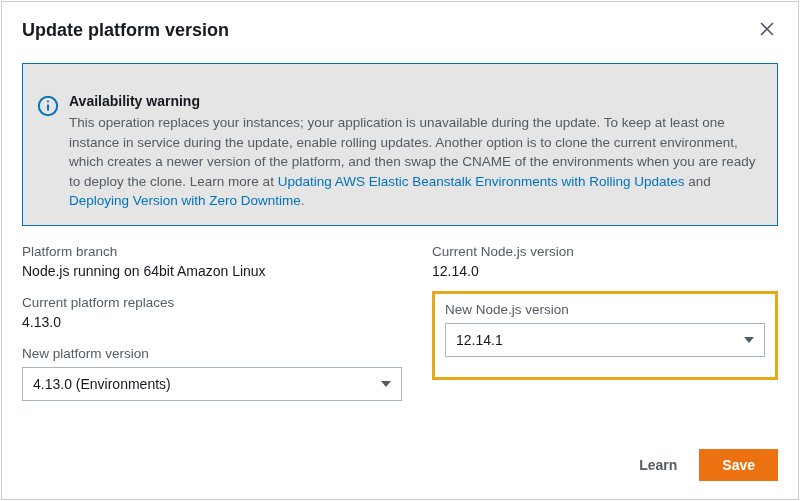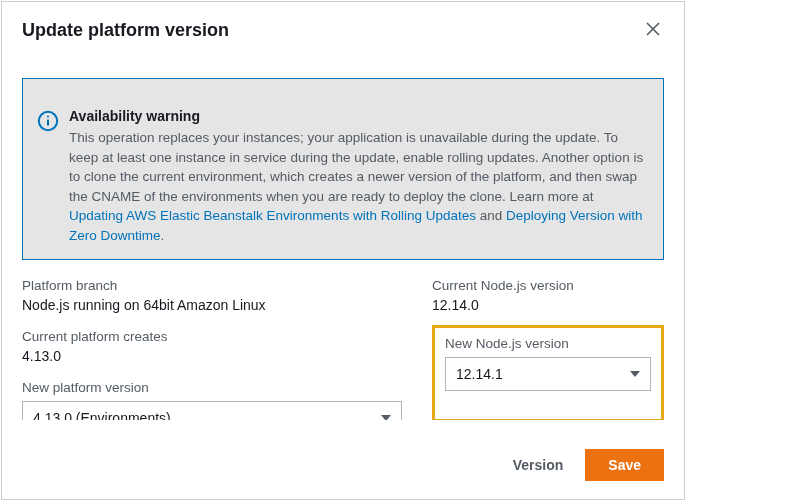--- a/index.html
+++ b/index.html
@@ -5,27 +5,26 @@
   * { box-sizing: border-box; margin: 0; padding: 0; }
   body {
     font-family: "Amazon Ember", "Helvetica Neue", Arial, sans-serif;
     background: #fff;
     width: 800px;
     height: 501px;
     overflow: hidden;
   }
   .modal {
     border: 1px solid #ccc;
-    width: 684px;
+    width: 798px;
     height: 499px;
     margin: 1px;
     position: relative;
     display: flex;
     flex-direction: column;
-    gap: 15px;
   }
   .modal-header {
     padding: 16px 20px;
     display: flex;
     justify-content: space-between;
     align-items: center;
   }
   .modal-title {
     font-size: 18px;
     font-weight: 700;
@@ -120,21 +119,21 @@
   .select-caret {
     position: absolute;
     right: 10px;
     top: 50%;
     transform: translateY(-50%);
     color: #545b64;
   }
   .select-caret svg { width: 10px; height: 10px; display: block; }
   .highlight-box {
     border: 3px solid #e6a817;
-    padding: 8px 10px 28px 10px;
+    padding: 8px 10px 20px 10px;
     margin-top: -4px;
   }
   .highlight-box .select { width: 100%; text-align: right; }
   .modal-footer {
     padding: 14px 20px 18px 20px;
     display: flex;
     justify-content: flex-end;
     align-items: center;
     gap: 18px;
   }
@@ -193,21 +192,21 @@
     </div>
 
     <div class="form-grid">
 
       <div>
         <div class="field">
           <div class="field-label">Platform branch</div>
           <div class="field-value">Node.js running on 64bit Amazon Linux</div>
         </div>
         <div class="field">
-          <div class="field-label">Current platform creates</div>
+          <div class="field-label">Current platform replaces</div>
           <div class="field-value">4.13.0</div>
         </div>
         <div class="field">
           <div class="field-label">New platform version</div>
           <div class="select-wrap">
             <div class="select">
               <span>4.13.0 (Environments)</span>
               <span class="select-caret">
                 <svg viewBox="0 0 10 10" fill="currentColor">
                     <polygon points="0,2 10,2 5,8"></polygon>
@@ -235,17 +234,17 @@
               </span>
             </div>
           </div>
         </div>
       </div>
 
     </div>
   </div>
 
   <div class="modal-footer">
-    <button class="btn-cancel">Version</button>
+    <button class="btn-cancel">Learn</button>
     <button class="btn-save">Save</button>
   </div>
 
 </div>
 
 </body></html>

